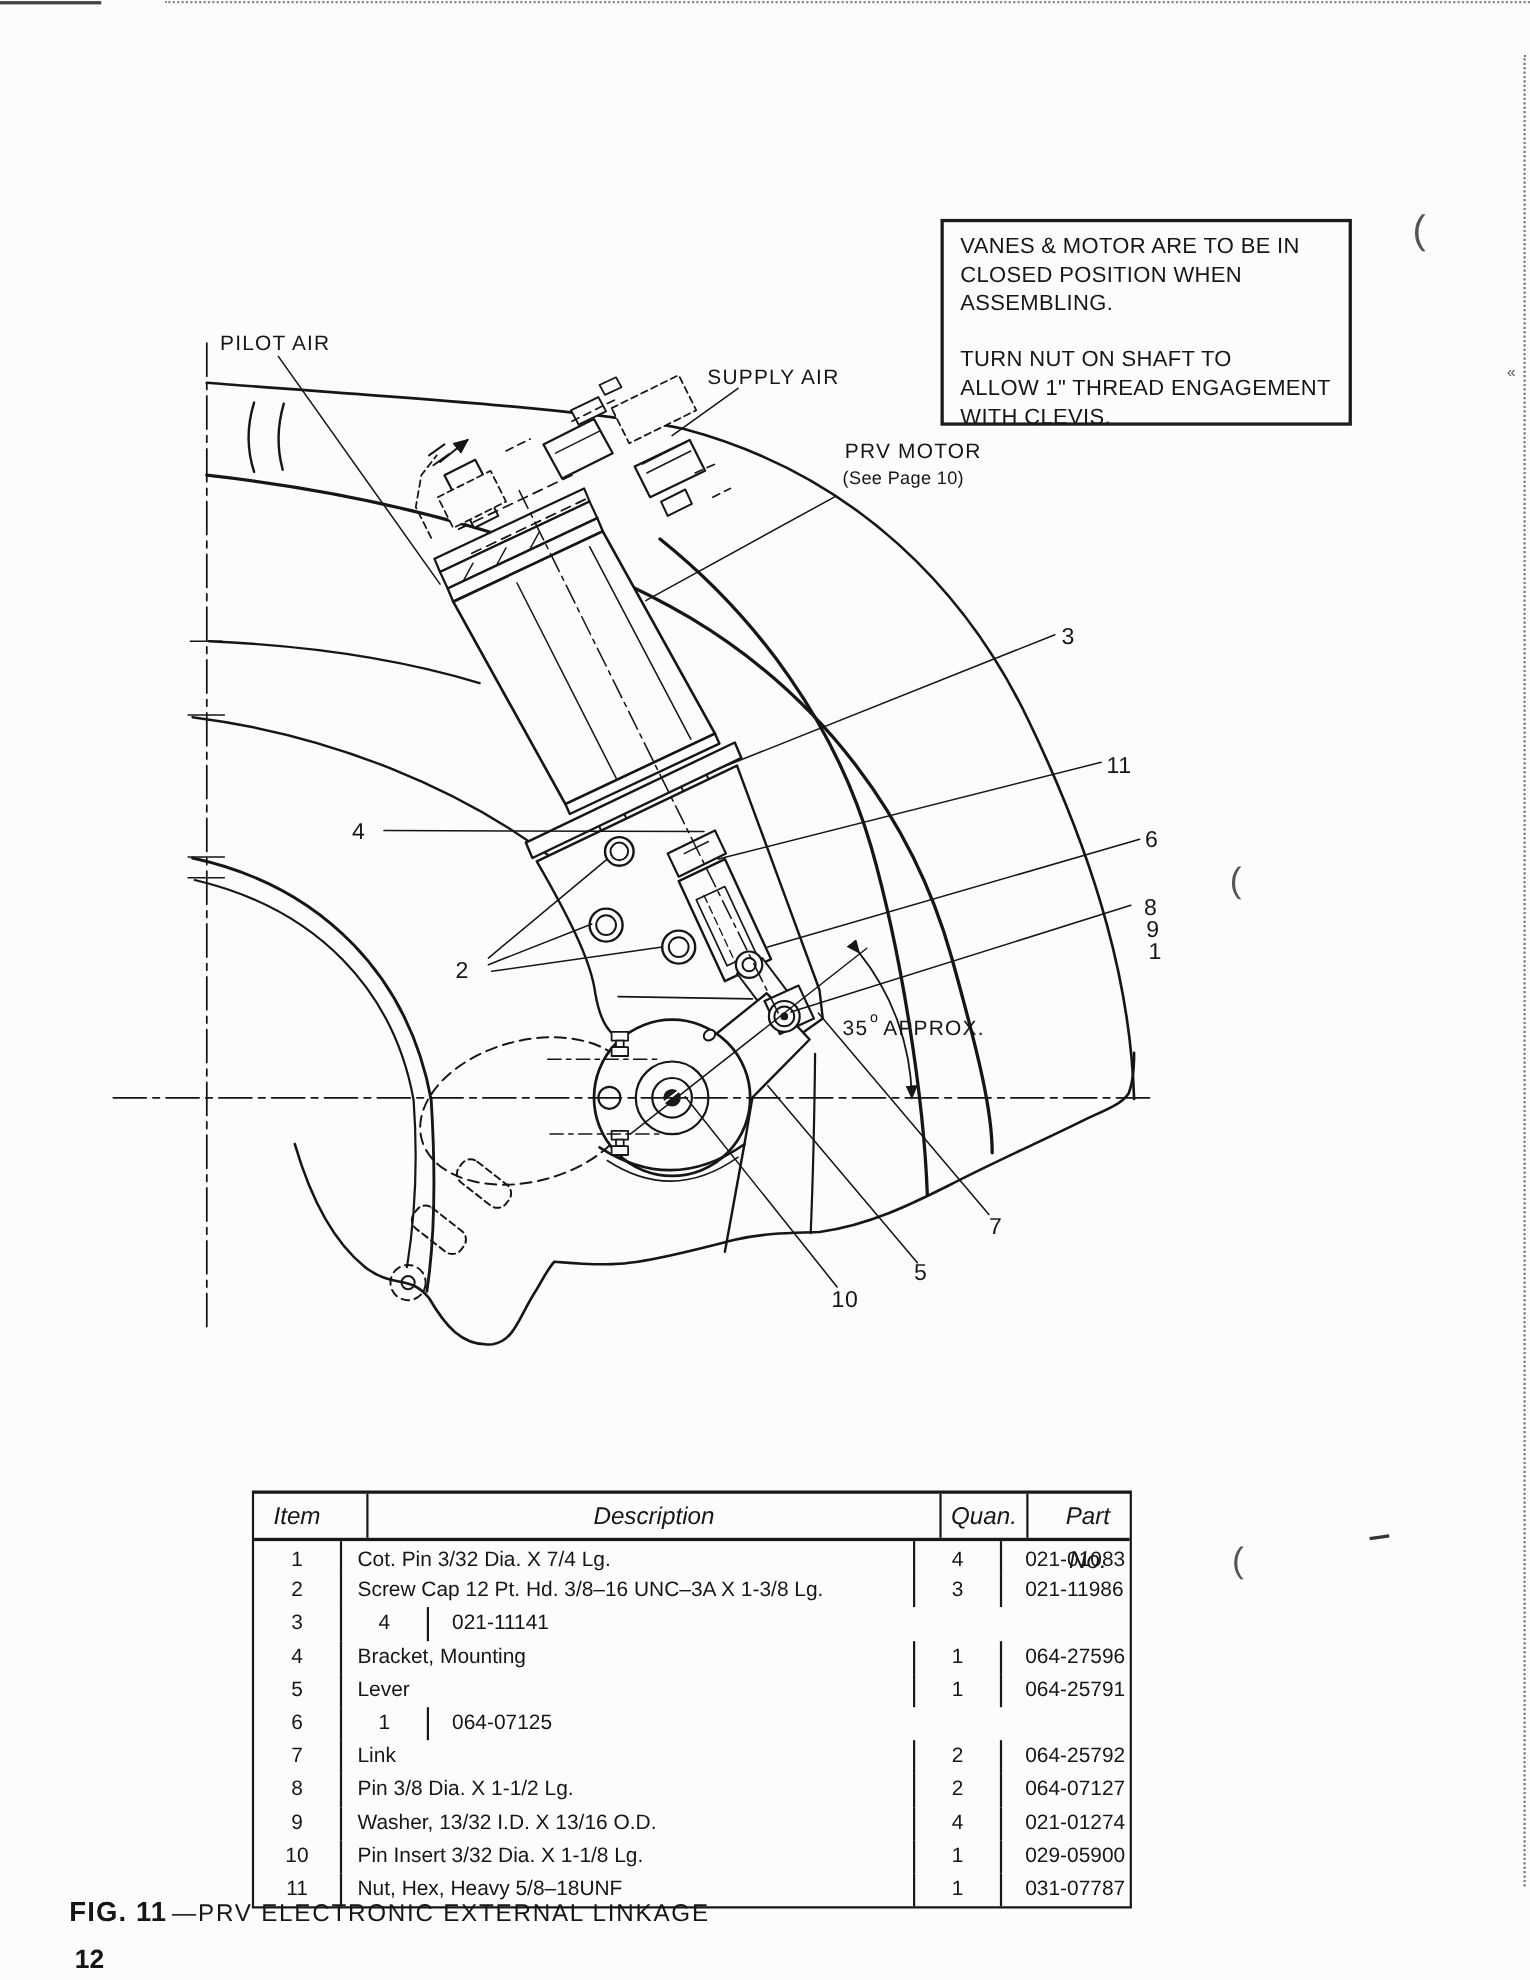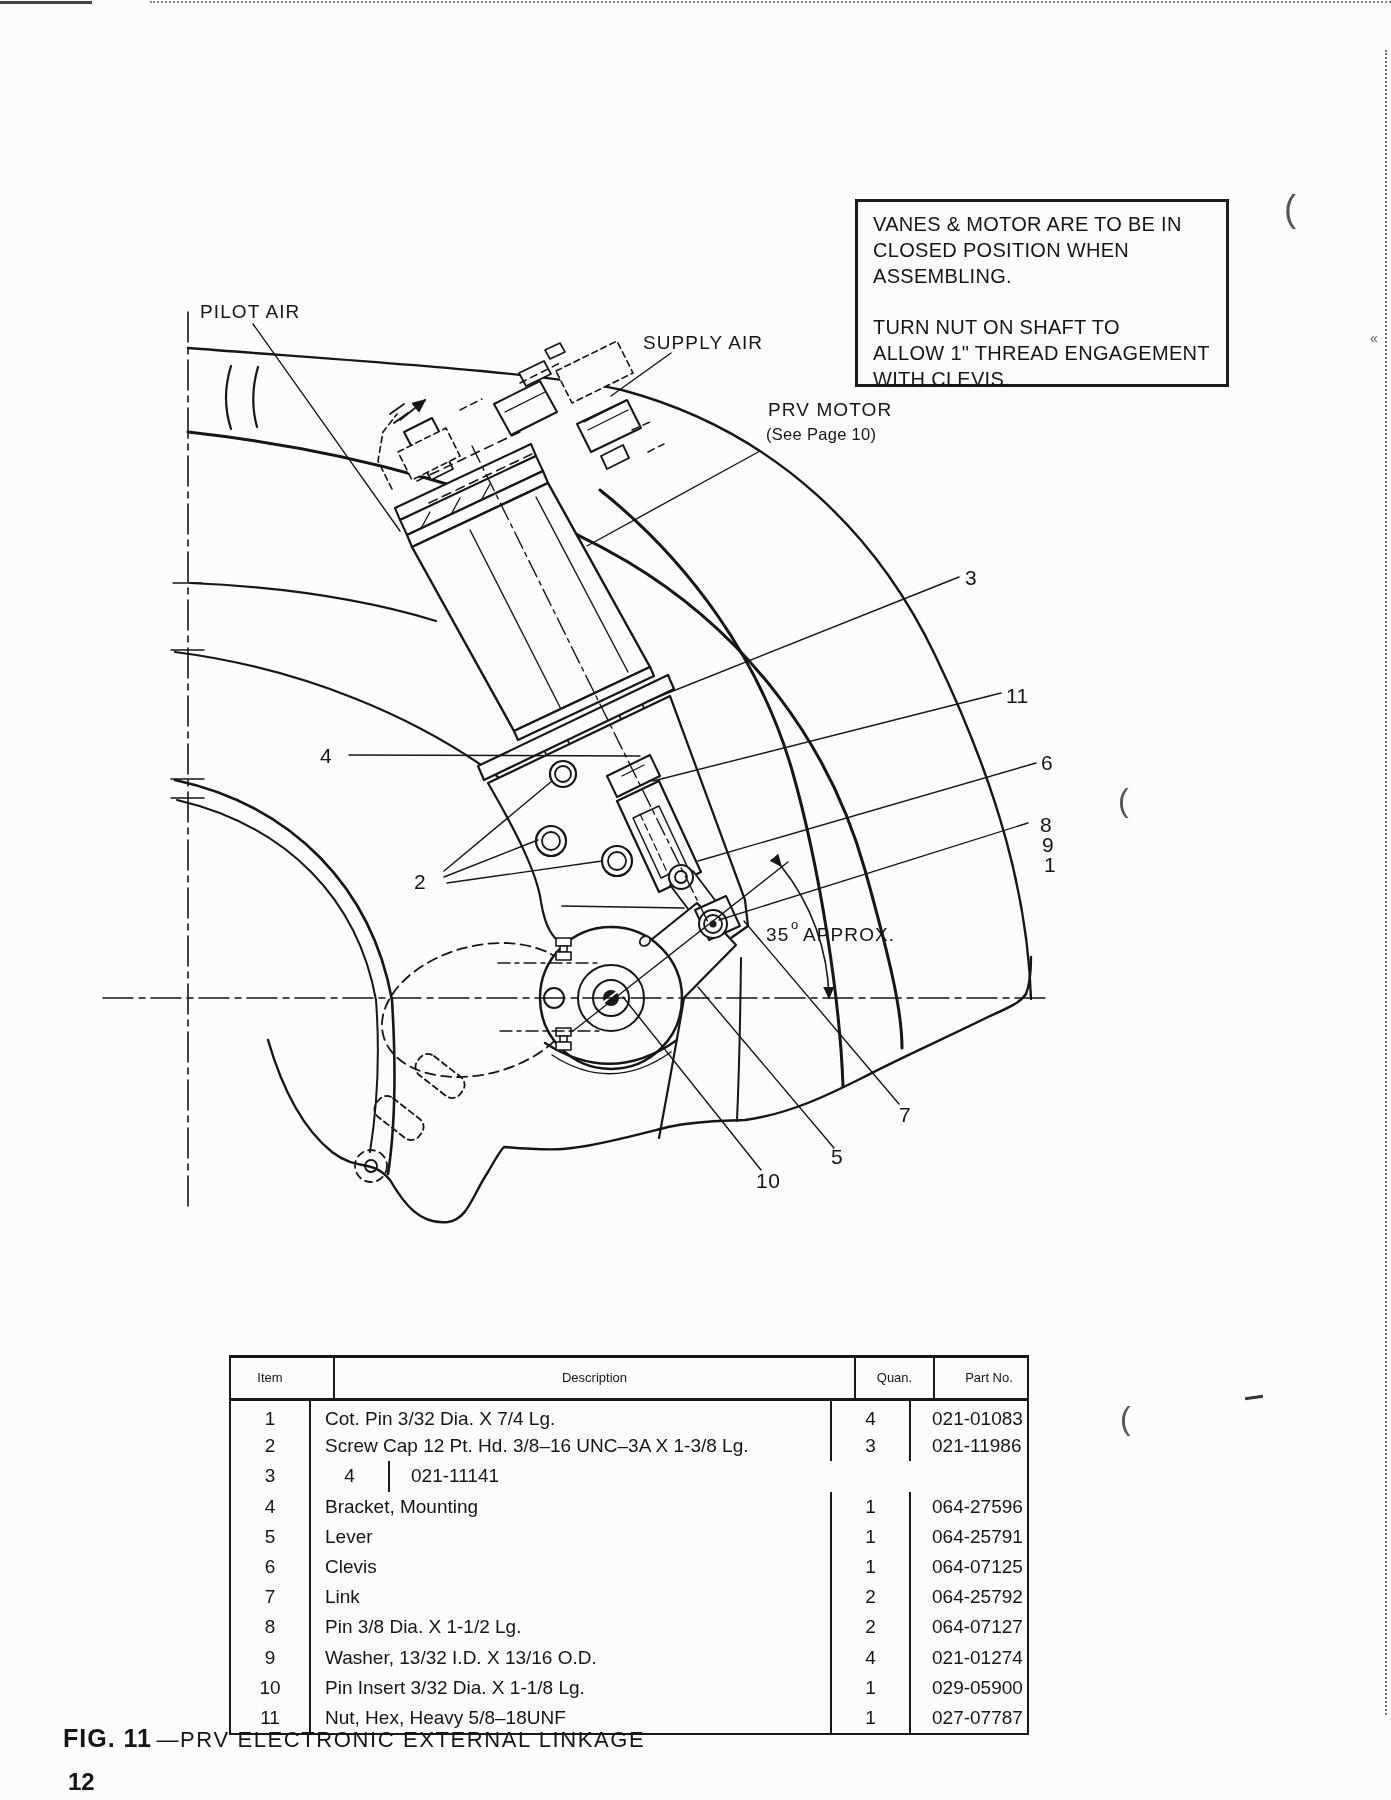--- a/index.html
+++ b/index.html
@@ -11,21 +11,21 @@
   .callout{font-size:21px;letter-spacing:.5px;}
   .sup{font-size:13px;}
   
   #notebox{position:absolute;left:855px;top:199px;width:374px;height:188px;
            border:3.5px solid #1c1c1c;box-sizing:border-box;padding:10px 12px 0 15px;}
   .nb-line{font-size:20px;line-height:25.8px;min-height:25.8px;letter-spacing:.3px;white-space:pre;}
   
   #ptable{position:absolute;left:229px;top:1355px;width:796px;
           border:2.5px solid #181818;border-top-width:3.5px;box-sizing:content-box;background:transparent;}
   .trow{display:flex;}
-  .th{font-size:13px;}
+  .th{font-size:22px;font-style:italic;}
   .cell{box-sizing:border-box;}
   .c-item{width:78px;text-align:center;}
   .c-desc{width:521px;border-left:2.5px solid #181818;padding-left:14px;}
   .c-quan{width:79px;border-left:2.5px solid #181818;text-align:center;}
   .c-part{flex:1;border-left:2.5px solid #181818;padding-left:21px;}
   .hrow .cell{line-height:40px;height:40px;}
   .hrow{border-bottom:3.5px solid #181818;}
   .brow .cell{line-height:30.2px;height:30.2px;font-size:19px;}
   .brow:first-child .cell{padding-top:3px;}
   
@@ -260,21 +260,20 @@
           <div class="cell c-part">064-27596</div>
         </div>
         <div class="trow brow">
           <div class="cell c-item">5</div>
           <div class="cell c-desc">Lever</div>
           <div class="cell c-quan">1</div>
           <div class="cell c-part">064-25791</div>
         </div>
         <div class="trow brow">
           <div class="cell c-item">6</div>
-          <div class="cell c-desc">Clevis</div>
           <div class="cell c-quan">1</div>
           <div class="cell c-part">064-07125</div>
         </div>
         <div class="trow brow">
           <div class="cell c-item">7</div>
           <div class="cell c-desc">Link</div>
           <div class="cell c-quan">2</div>
           <div class="cell c-part">064-25792</div>
         </div>
         <div class="trow brow">
@@ -292,21 +291,21 @@
         <div class="trow brow">
           <div class="cell c-item">10</div>
           <div class="cell c-desc">Pin Insert 3/32 Dia. X 1-1/8 Lg.</div>
           <div class="cell c-quan">1</div>
           <div class="cell c-part">029-05900</div>
         </div>
         <div class="trow brow">
           <div class="cell c-item">11</div>
           <div class="cell c-desc">Nut, Hex, Heavy 5/8–18UNF</div>
           <div class="cell c-quan">1</div>
-          <div class="cell c-part">027-07787</div>
+          <div class="cell c-part">031-07787</div>
         </div>
       </div>
   </div>
 
   <div id="caption">
     <span class="figno">FIG. 11</span>
     <span class="figtitle">—PRV ELECTRONIC EXTERNAL LINKAGE</span>
   </div>
   <div id="pagenum">12</div>
 

